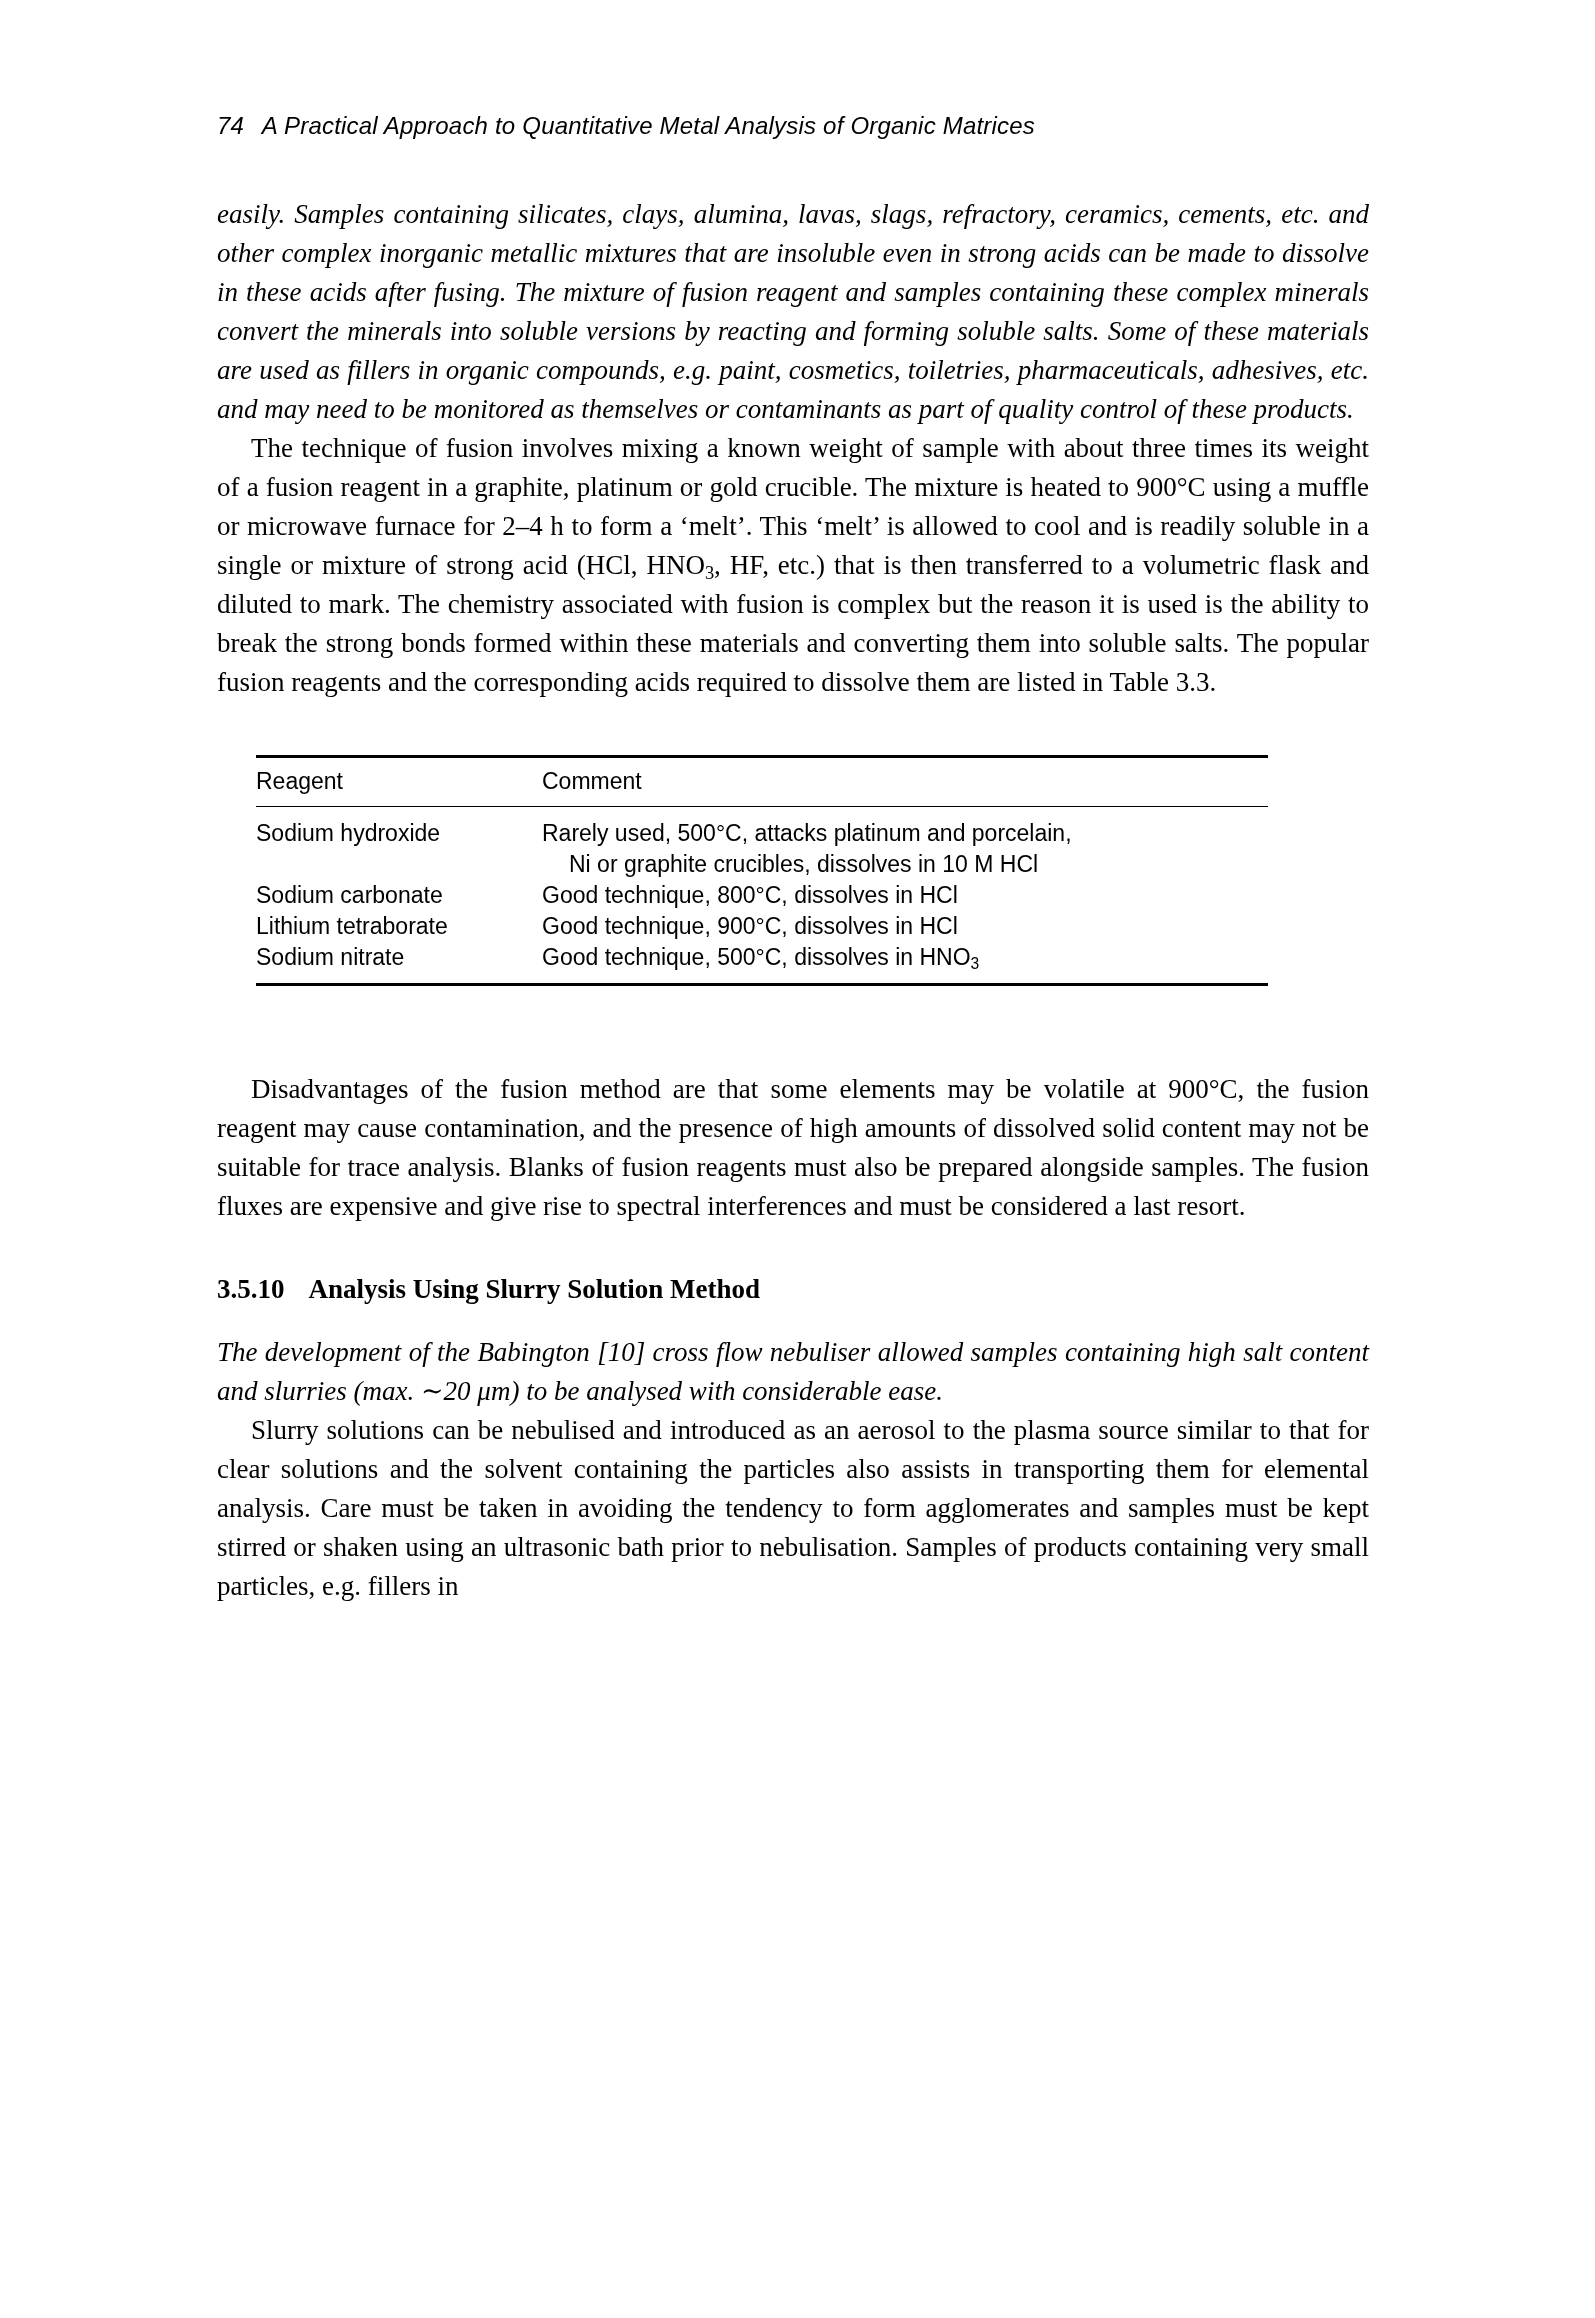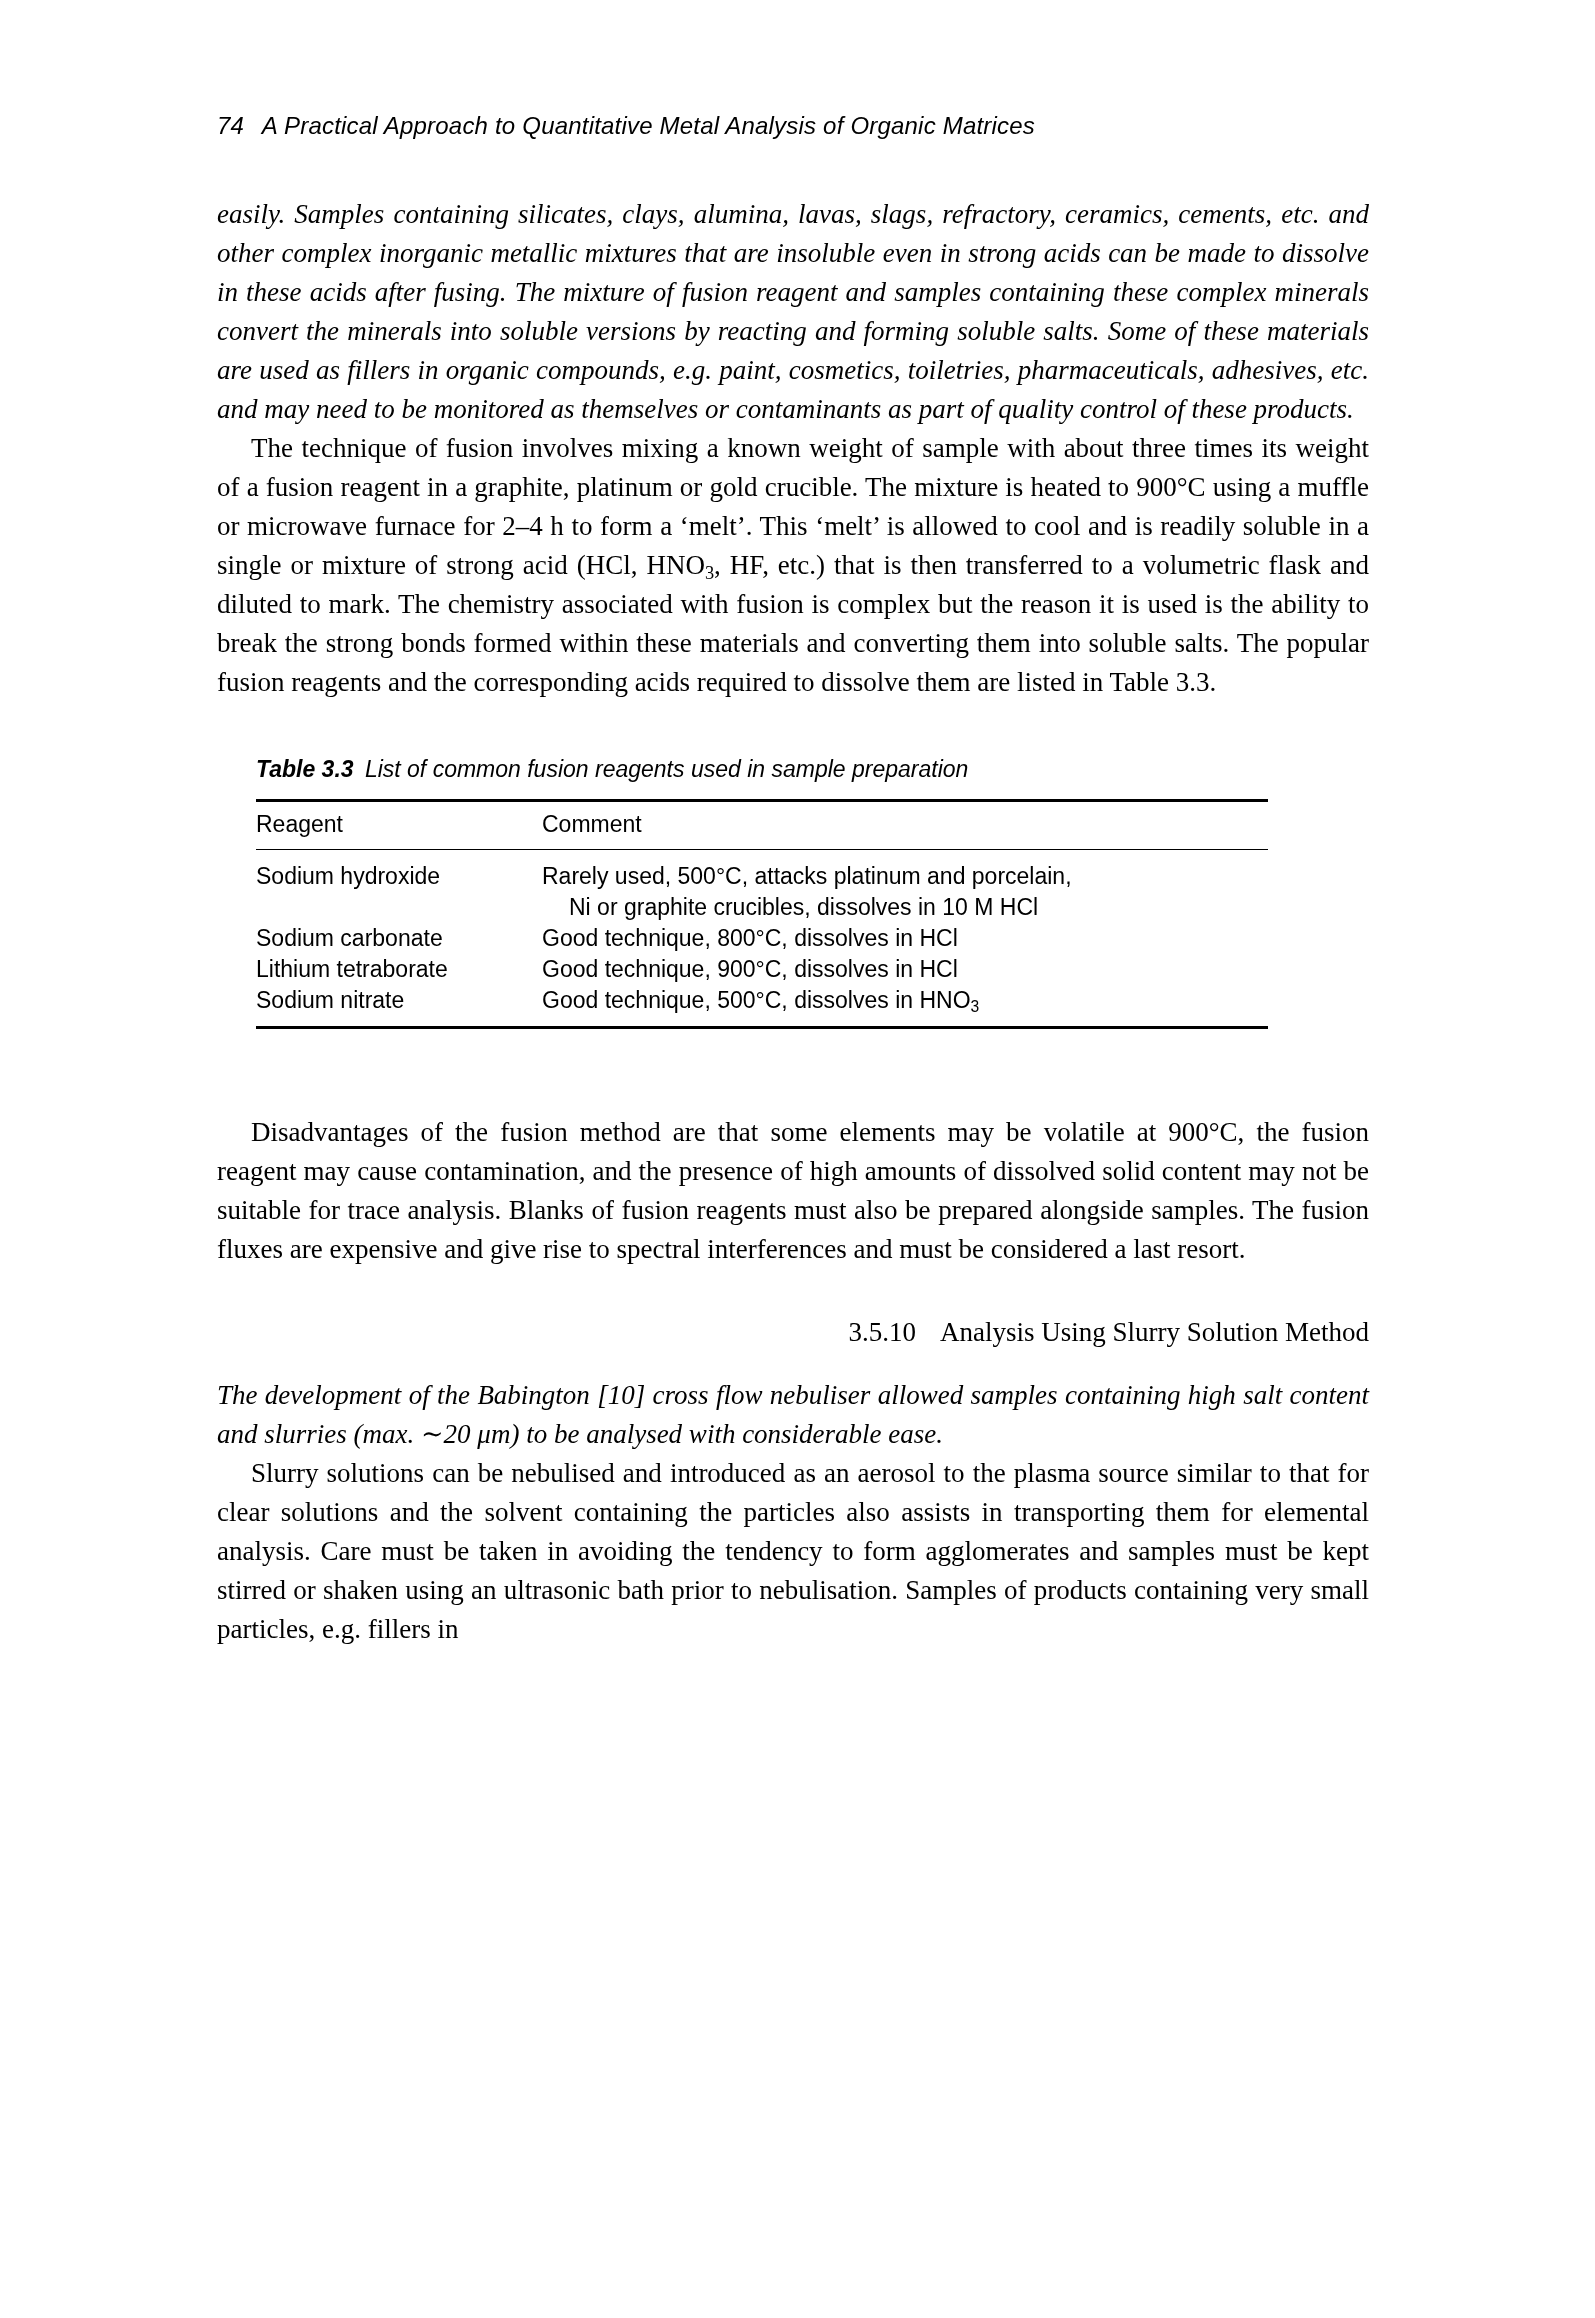--- a/index.html
+++ b/index.html
@@ -116,25 +116,24 @@
   table.fusion col.c1 { width: 286px; }
   table.fusion col.c2 { width: auto; }
   .wrapline {
     display: block;
     padding-left: 27px;
   }
 
   
   h3.section {
     font-size: 27px;
-    font-weight: normal;
+    font-weight: bold;
     margin: 0;
     line-height: 1.2;
     white-space: nowrap;
-    text-align: right;
   }
   h3.section .secnum {
     margin-right: 24px;
   }
 
   
   .gap-after-table { height: 84px; }
   .gap-before-head { height: 47px; }
   .gap-after-head  { height: 27px; }
 </style>
@@ -146,23 +145,20 @@
 
     <div class="runhead">
       <span class="folio">74</span><span class="title">A Practical Approach to Quantitative Metal Analysis of Organic Matrices</span>
     </div>
 
     <p class="body first">easily. Samples containing silicates, clays, alumina, lavas, slags, refractory, ceramics, cements, etc. and other complex inorganic metallic mixtures that are insoluble even in strong acids can be made to dissolve in these acids after fusing. The mixture of fusion reagent and samples containing these complex minerals convert the minerals into soluble versions by reacting and forming soluble salts. Some of these materials are used as fillers in organic compounds, e.g. paint, cosmetics, toiletries, pharmaceuticals, adhesives, etc. and may need to be monitored as themselves or contaminants as part of quality control of these products.</p>
 
     <p class="body indent"><span>The technique of fusion involves mixing a known weight of sample with about three times its weight of a fusion reagent in a graphite, platinum or gold crucible. The mixture is heated to 900°C using a muffle or microwave furnace for 2–4 h to form a ‘melt’. This ‘melt’ is allowed to cool and is readily soluble in a single or mixture of strong acid (HCl, HNO</span><sub>3</sub><span>, HF, etc.) that is then transferred to a volumetric flask and diluted to mark. The chemistry associated with fusion is complex but the reason it is used is the ability to break the strong bonds formed within these materials and converting them into soluble salts. The popular fusion reagents and the corresponding acids required to dissolve them are listed in Table 3.3.</span></p>
 
     <div class="table-block">
-      <div class="table-caption">
-        <span class="cap-label">Table 3.3</span><span class="cap-text">List of common fusion reagents used in sample preparation</span>
-      </div>
 
       <table class="fusion">
         <colgroup>
             <col class="c1">
             <col class="c2">
           </colgroup>
         <thead>
           <tr>
             <th>Reagent</th>
             <th>Comment</th>

